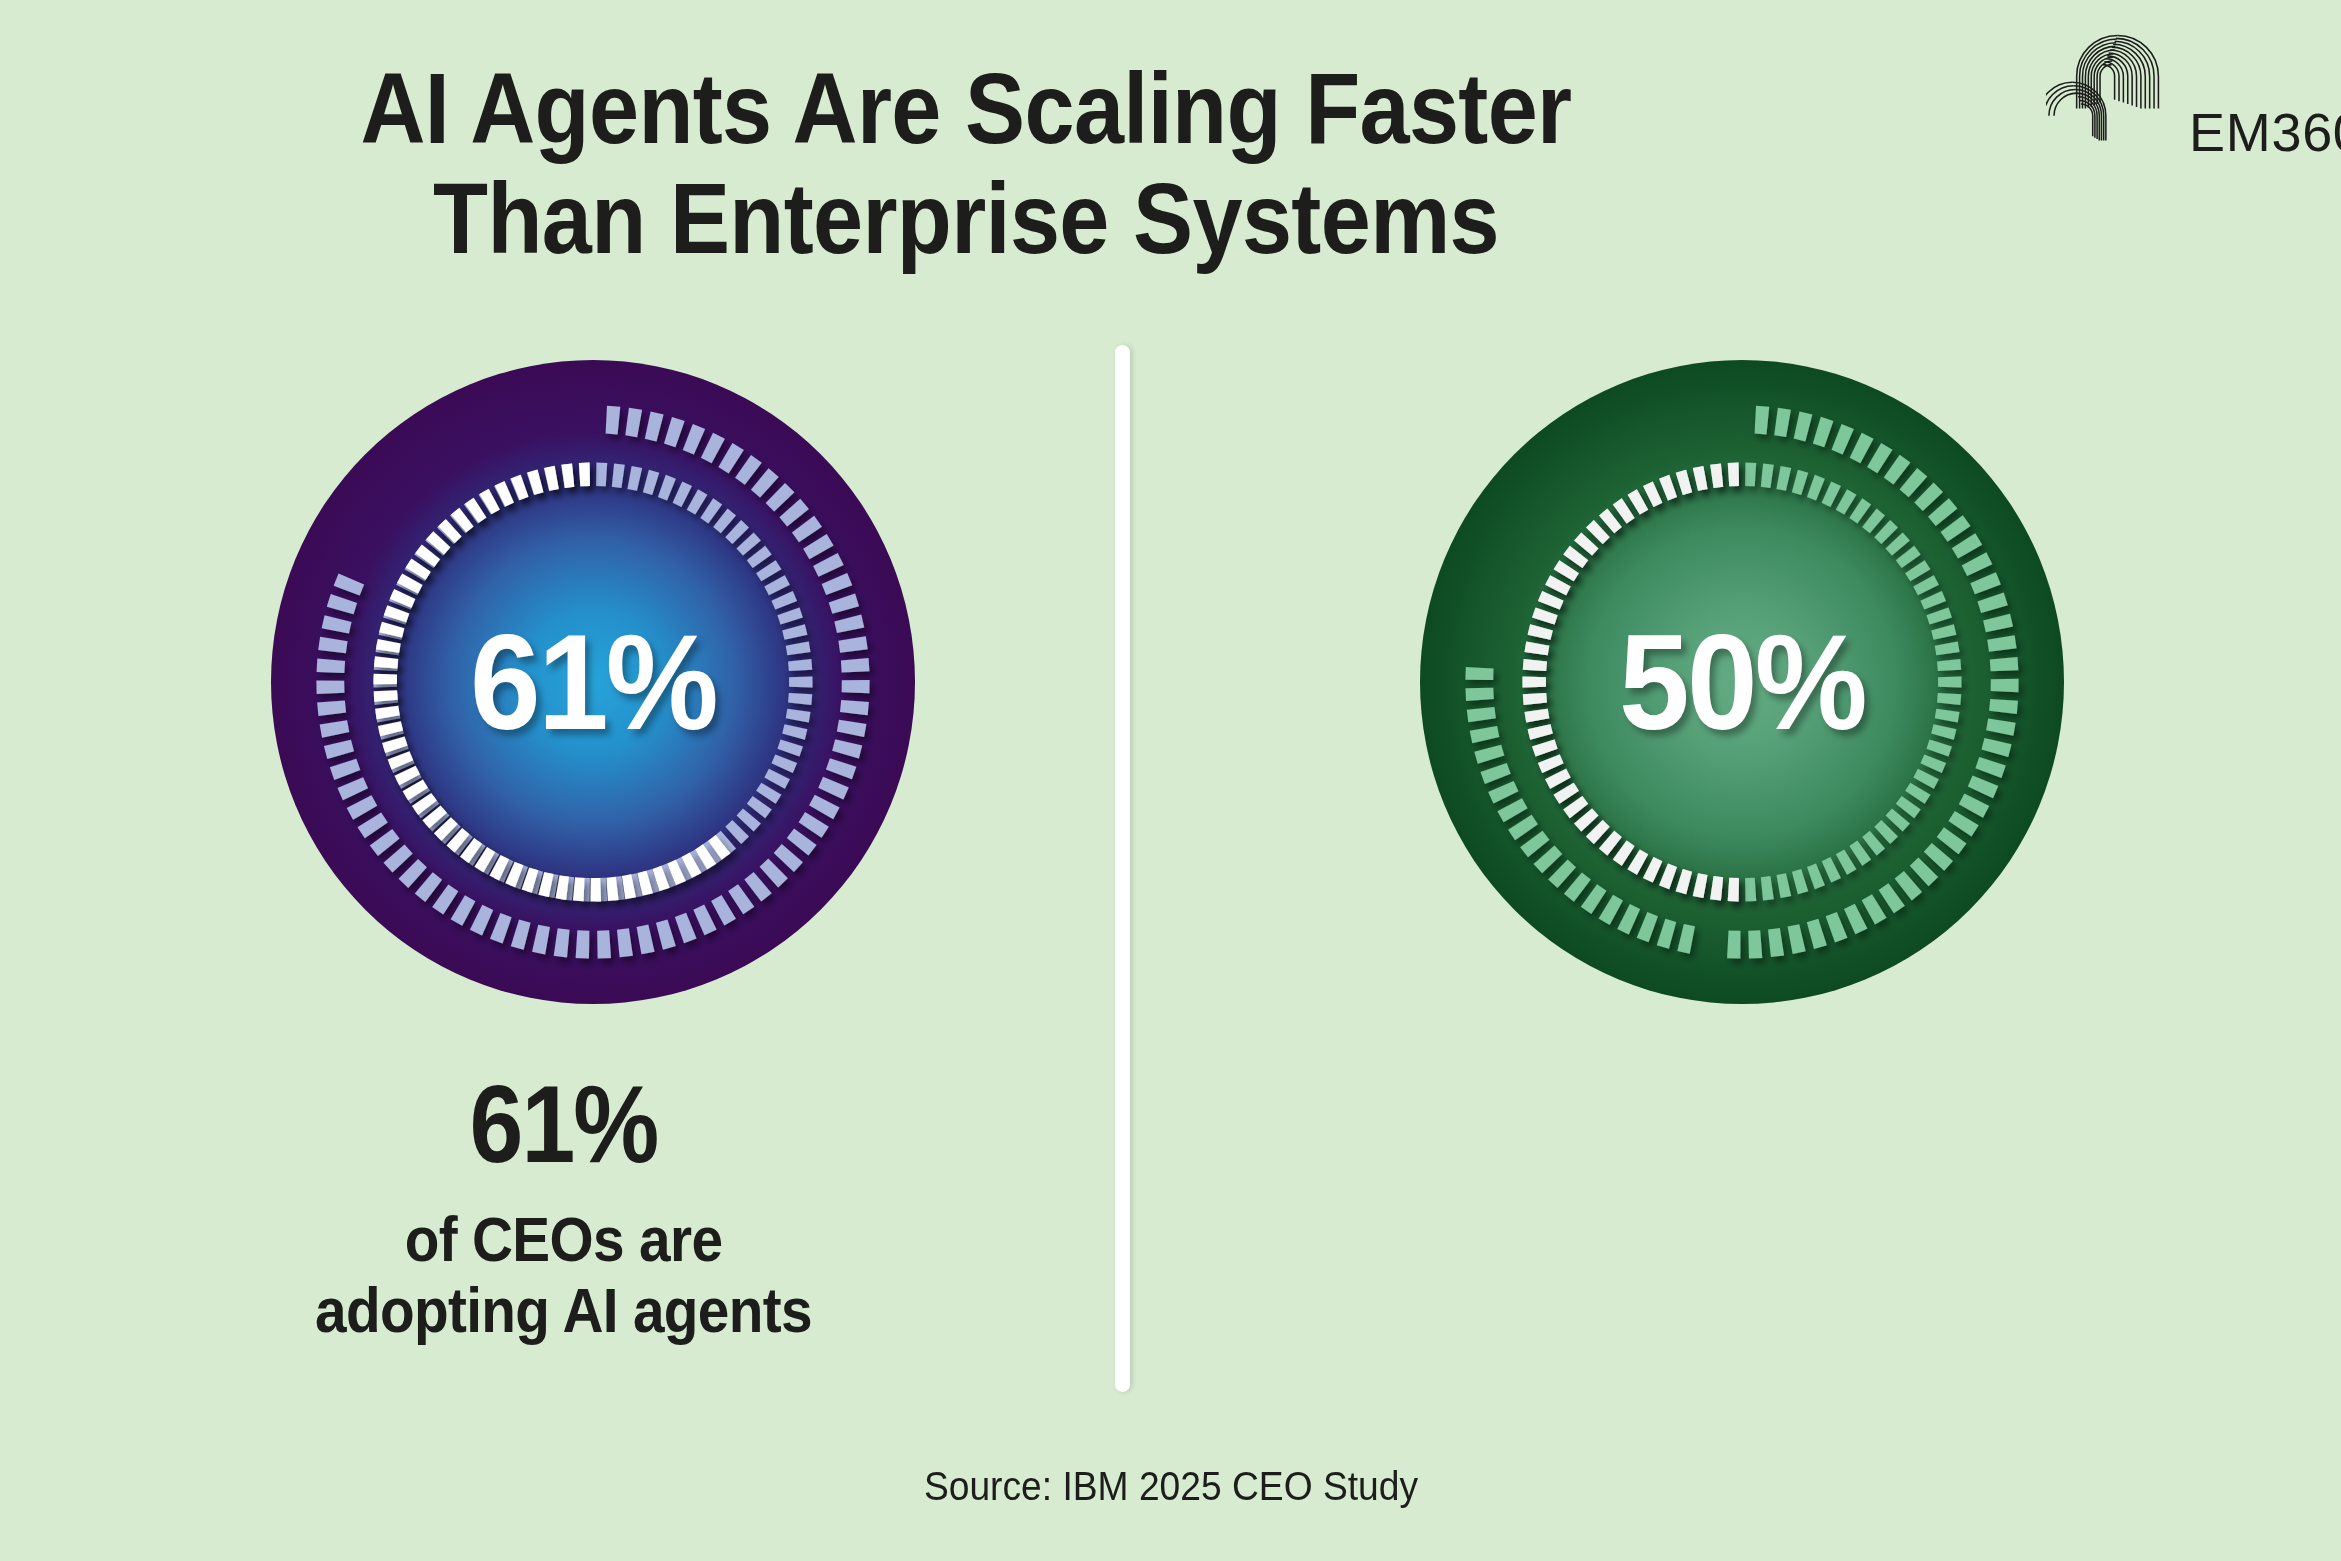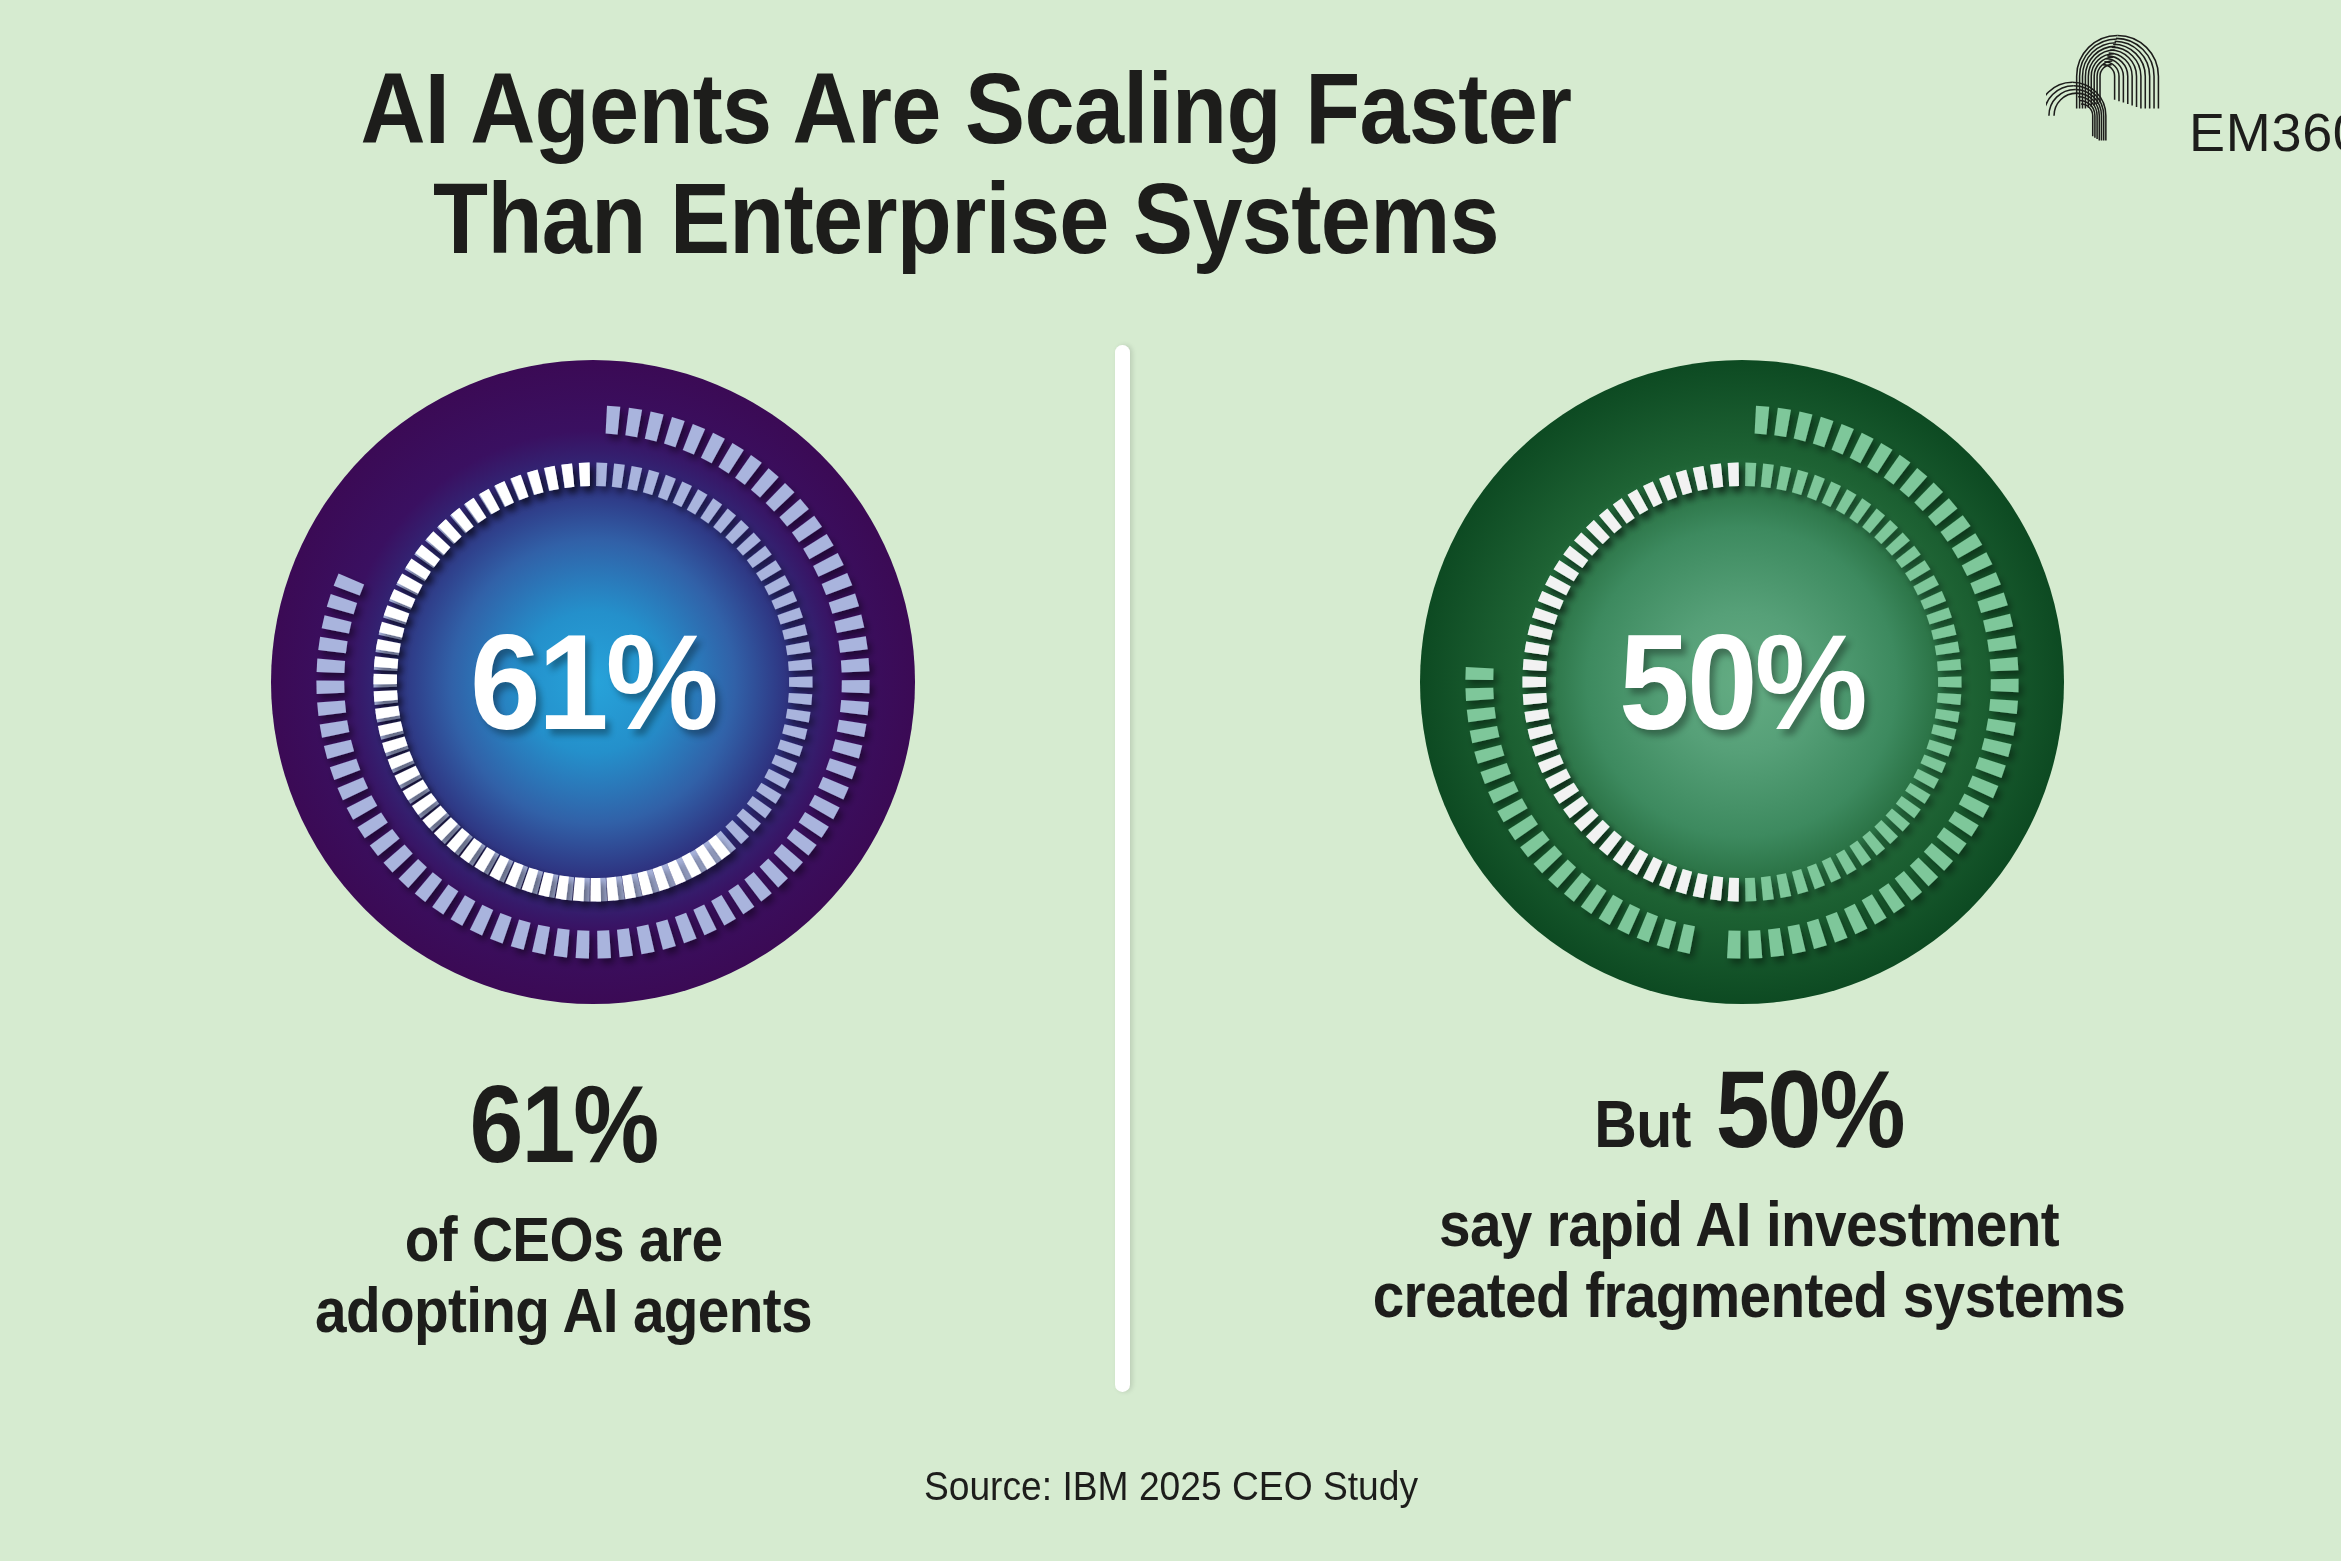--- a/index.html
+++ b/index.html
@@ -569,26 +569,17 @@
   <div class="caption caption-left">
     <span class="big">
       <span class="lead"></span><span>61%</span>
     </span>
     <span class="sub">
       <span>of CEOs are</span><br>
       <span>adopting AI agents</span>
     </span>
   </div>
 
-  <div class="caption caption-right">
-    <span class="big">
-      <span class="lead">But</span> <span>50%</span>
-    </span>
-    <span class="sub">
-      <span>say rapid AI investment</span><br>
-      <span>created fragmented systems</span>
-    </span>
-  </div>
 
   <div class="source">Source: IBM 2025 CEO Study</div>
 
 </div>
 
 
 </body></html>

